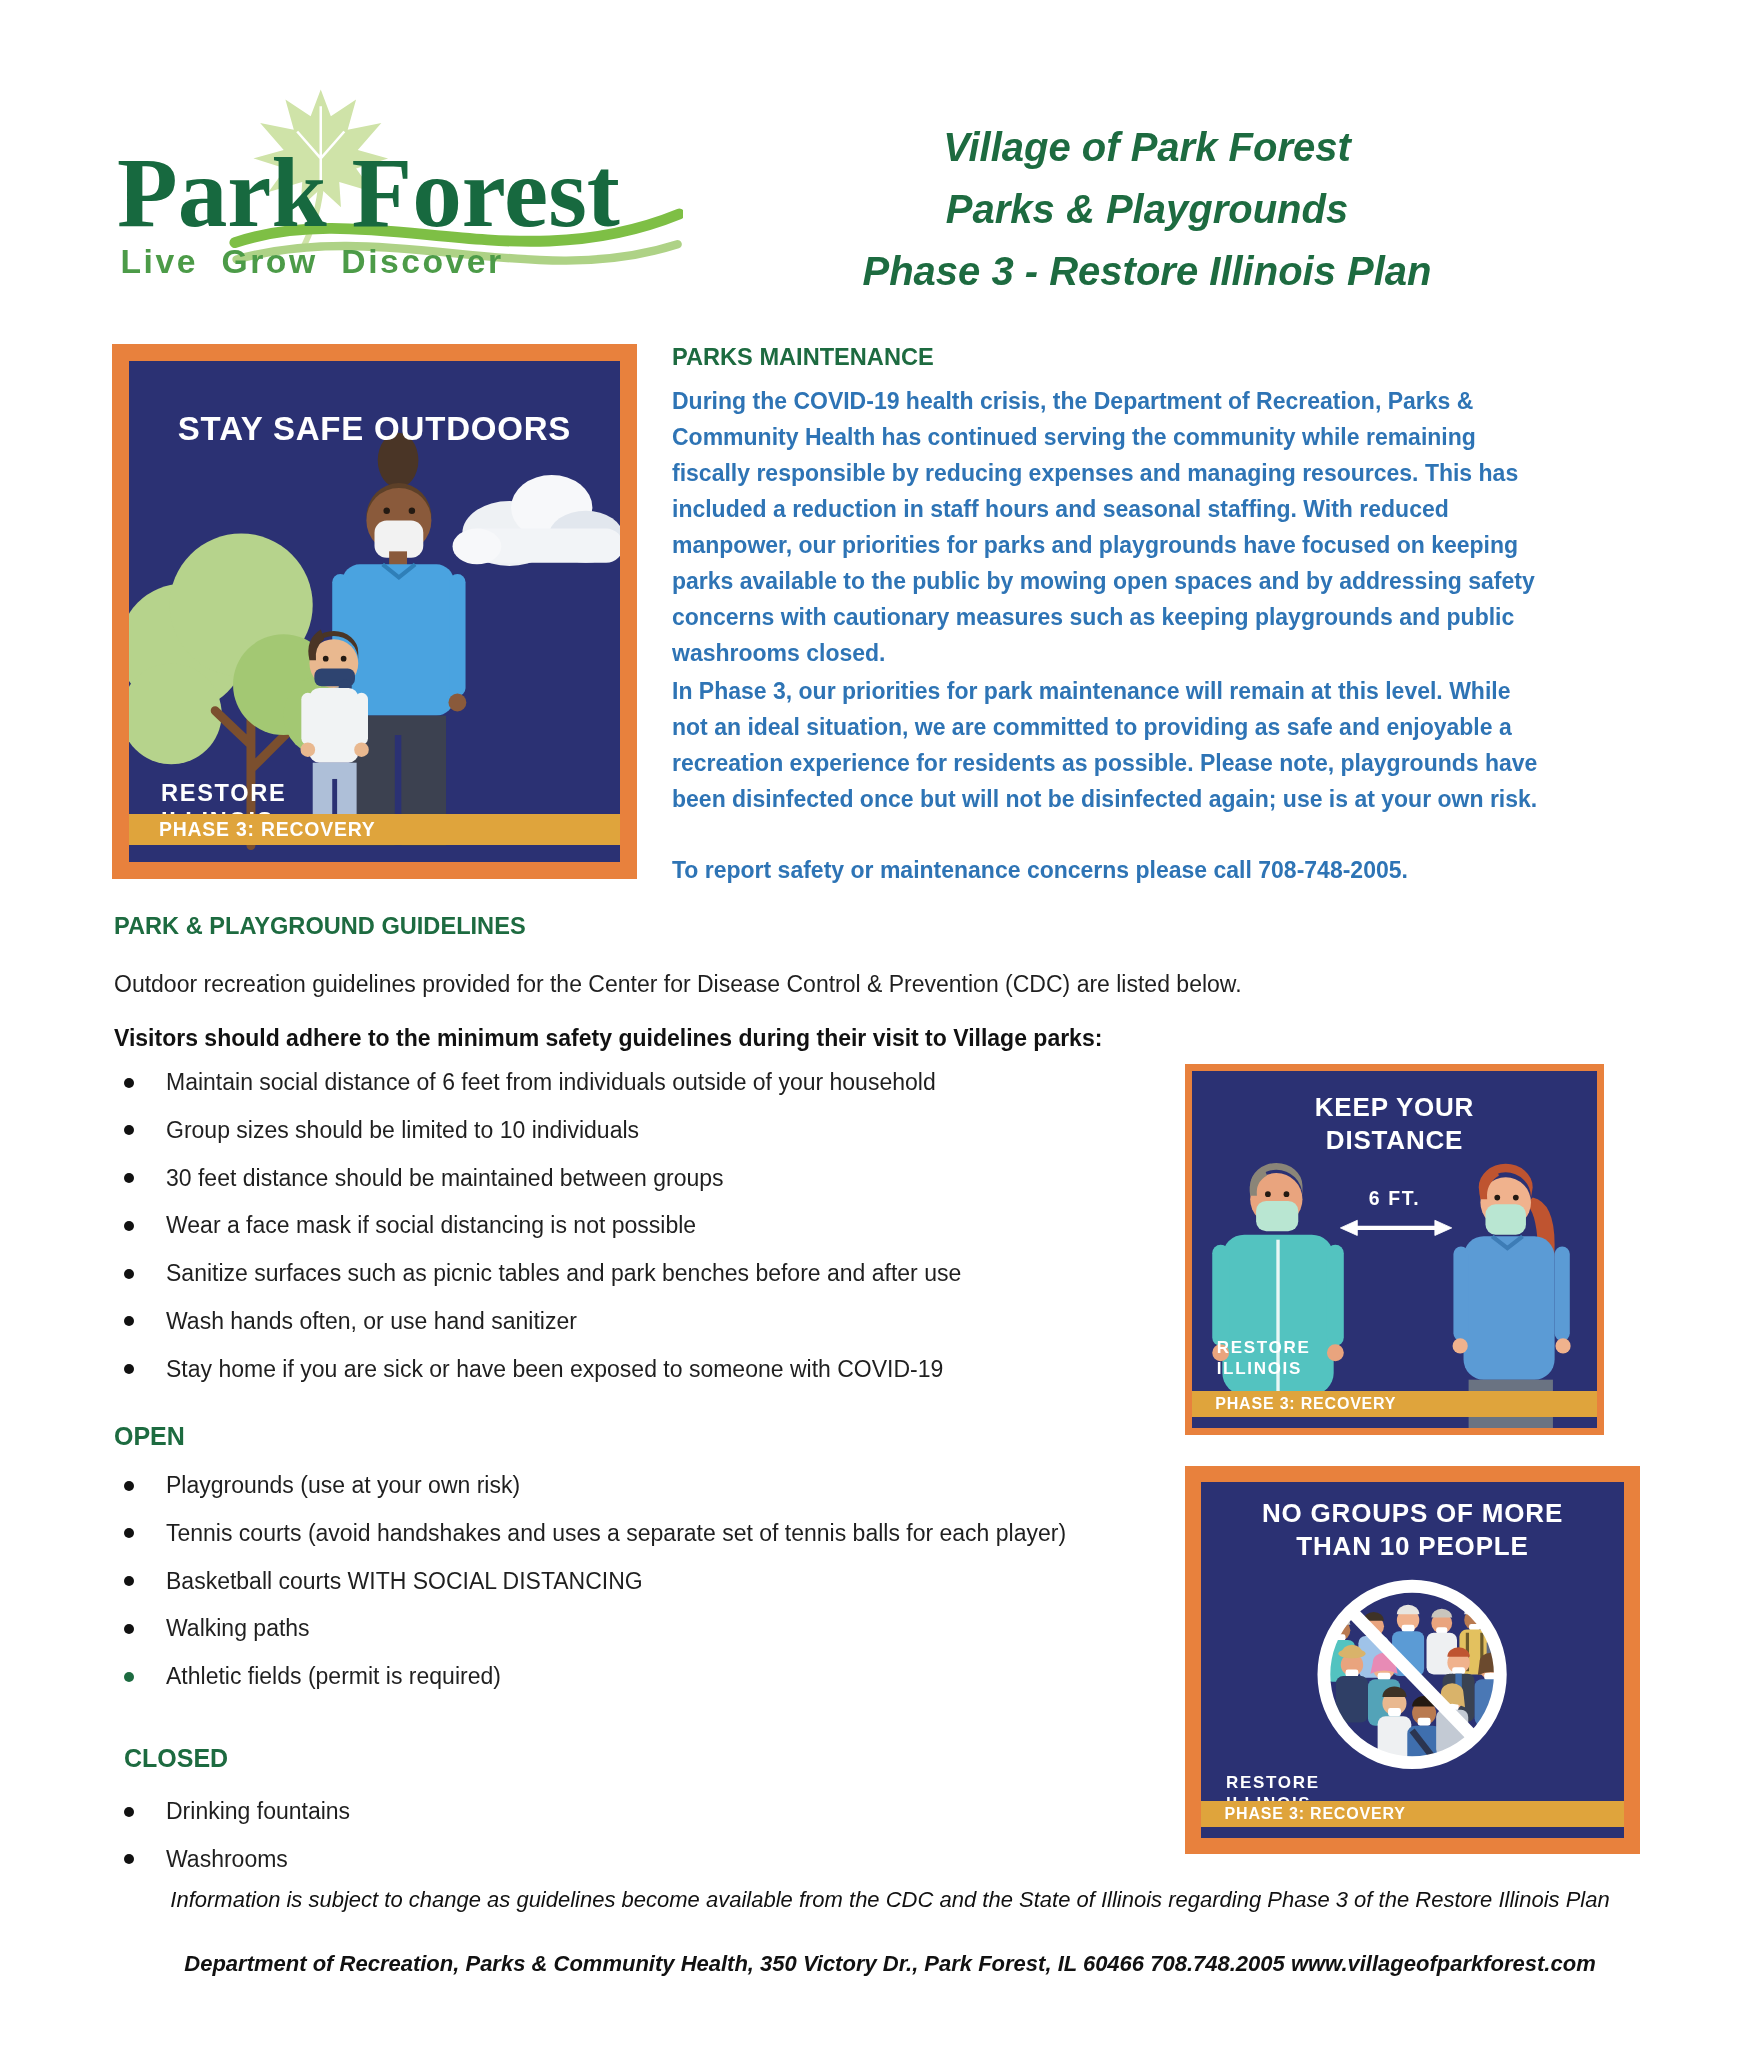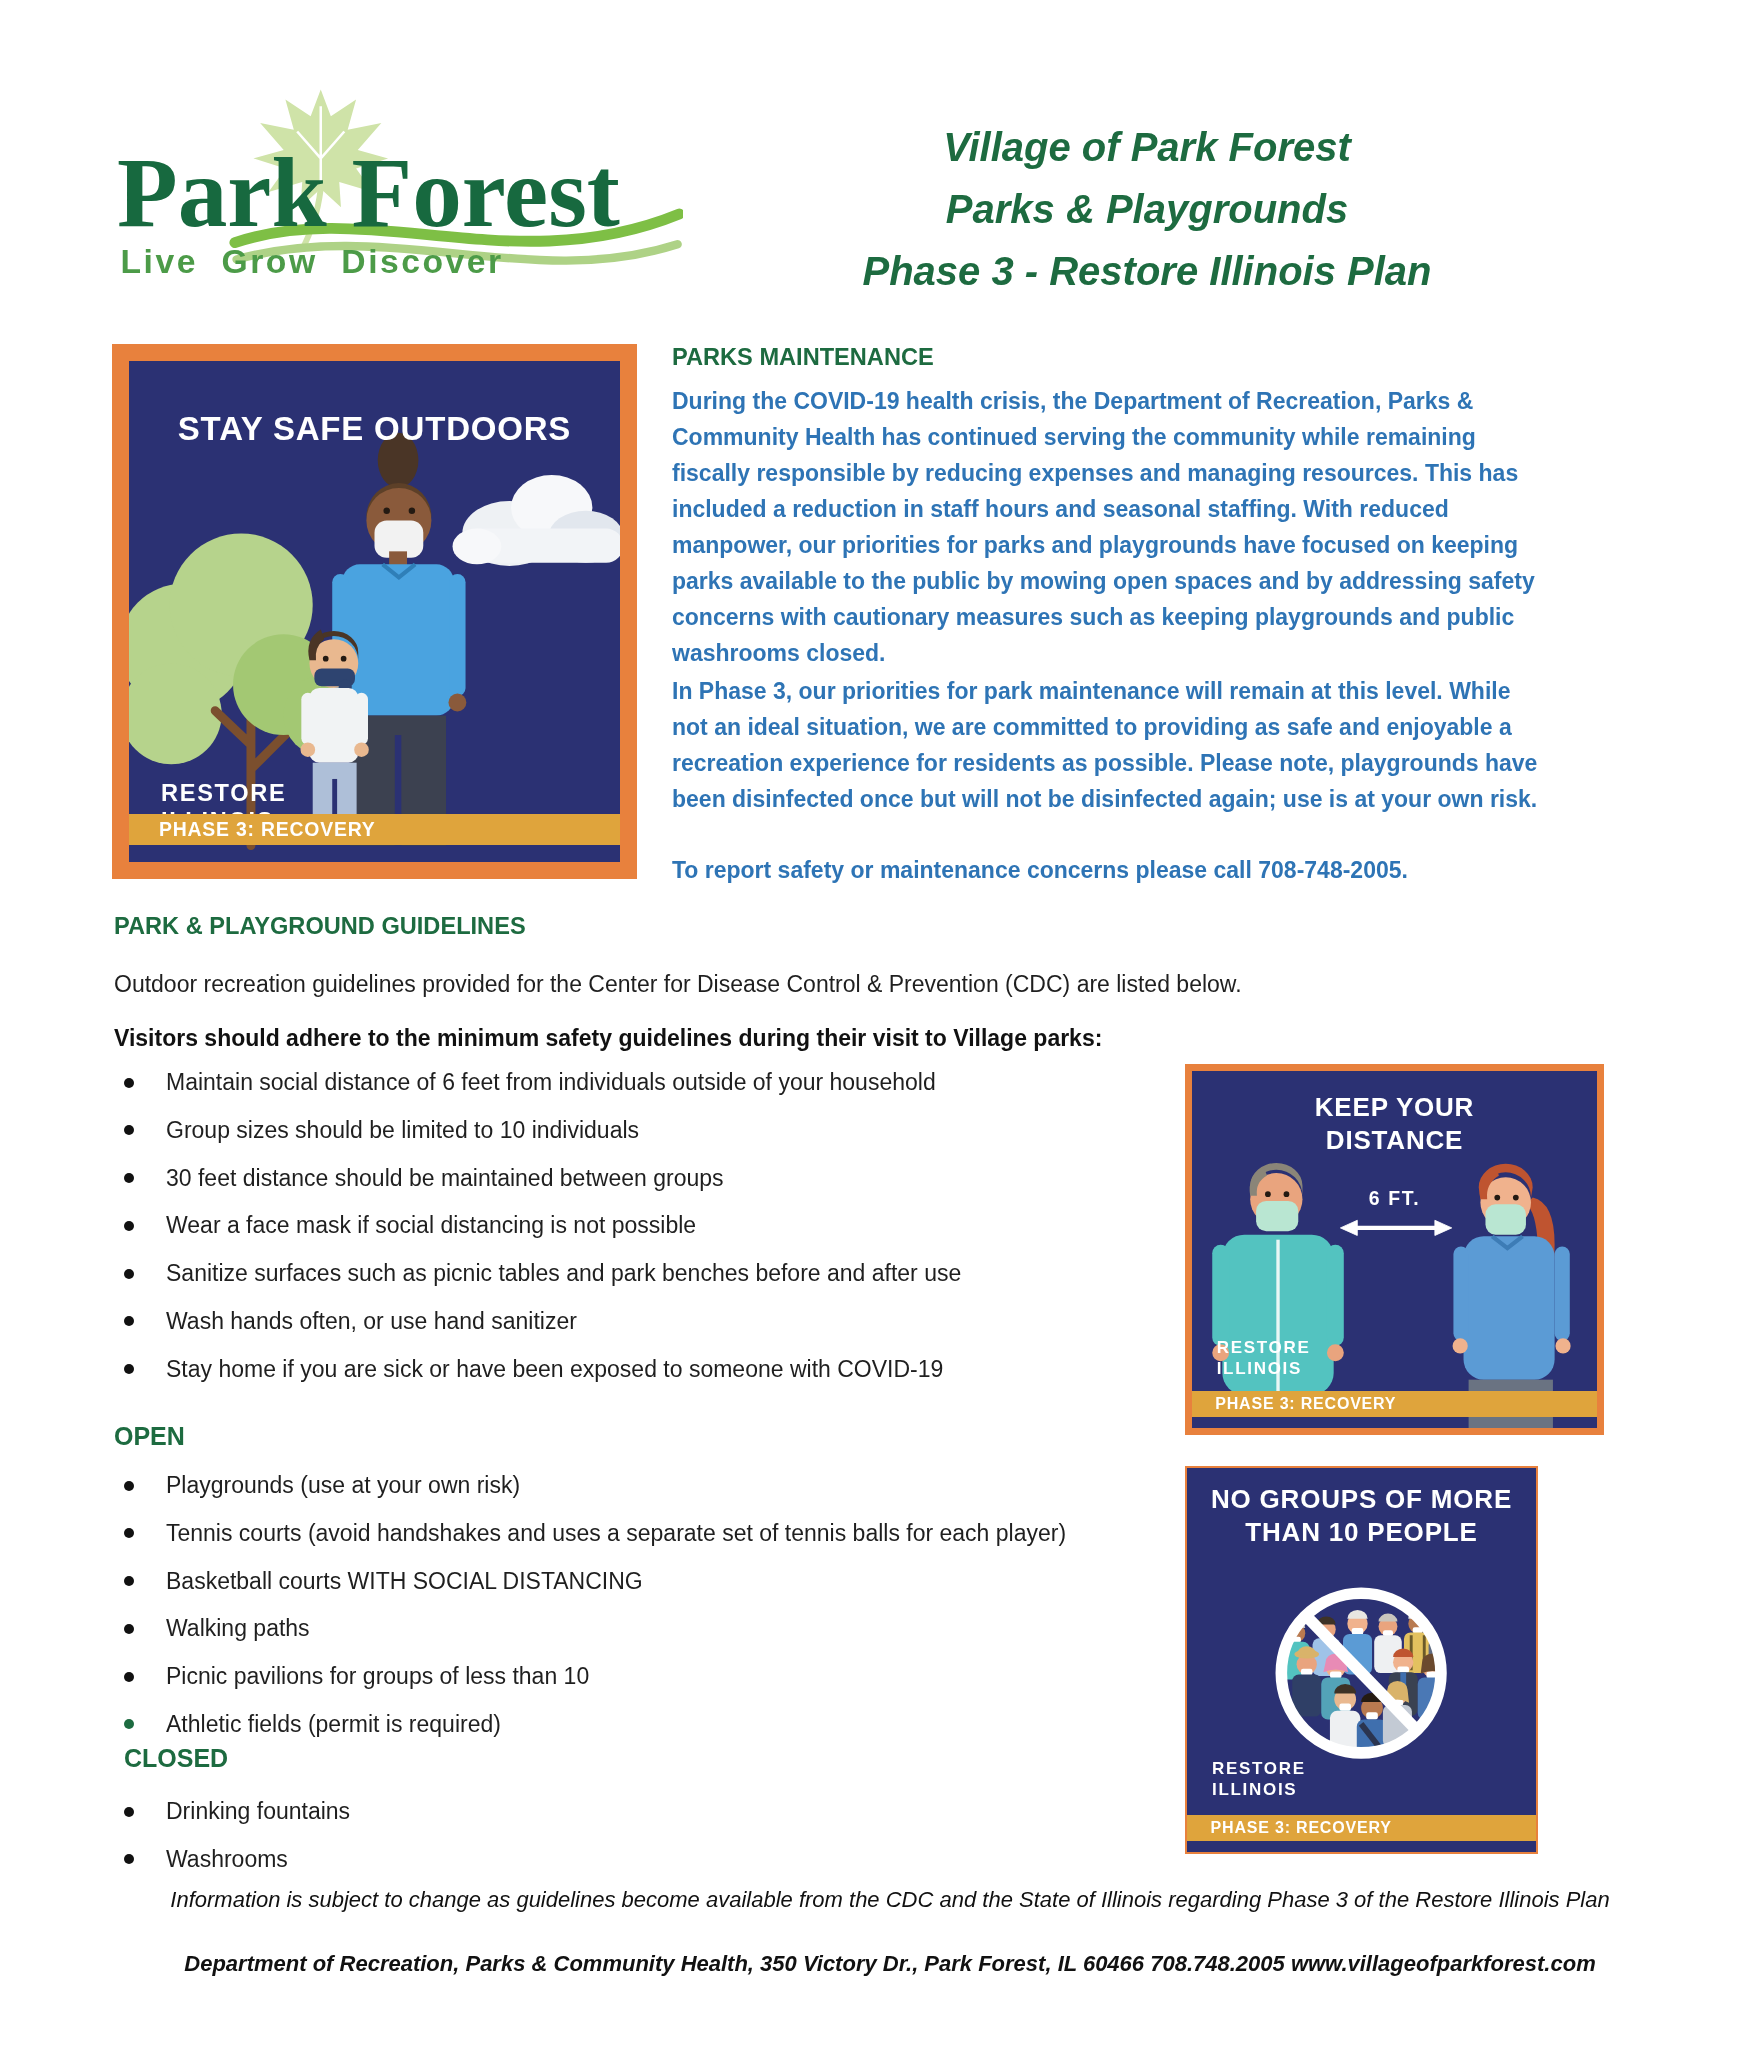--- a/index.html
+++ b/index.html
@@ -26,21 +26,21 @@
   .poster-stay-safe .restore{left:32px;top:418px;font-size:23.6px;line-height:28px;}
   .poster-stay-safe .banner{bottom:17px;height:31px;line-height:31px;font-size:19.4px;padding-left:30px;}
 
   .poster-keep-distance{left:1185px;top:1064px;width:419px;height:371px;padding:6.7px;}
   .poster-keep-distance .poster-title{top:20px;font-size:26px;line-height:33px;}
   .poster-keep-distance .restore{left:25px;top:266px;font-size:17px;line-height:21px;}
   .poster-keep-distance .banner{bottom:11px;height:26px;line-height:26px;font-size:16px;padding-left:23.6px;}
   .distance-label{position:absolute;left:0;right:0;top:116px;text-align:center;color:#fff;
                   font-weight:bold;font-size:19.4px;letter-spacing:1.7px;}
 
-  .poster-no-groups{left:1185px;top:1466px;width:353px;height:388px;padding:2px;}
+  .poster-no-groups{left:1185px;top:1466px;width:455px;height:388px;padding:16px;}
   .poster-no-groups .poster-title{top:15px;font-size:26px;line-height:33px;}
   .poster-no-groups .restore{left:25px;top:290px;font-size:17px;line-height:21px;}
   .poster-no-groups .banner{bottom:11px;height:26px;line-height:26px;font-size:16px;padding-left:23.6px;}
 
   
   .maint-heading{position:absolute;left:672px;top:344px;font-size:23.6px;font-weight:bold;color:#1d6b40;}
   .maint-para{position:absolute;left:672px;width:995px;font-size:23px;font-weight:bold;
               color:#2e74b5;line-height:36px;white-space:pre-line;}
   .maint-para1{top:383px;}
   .maint-para2{top:673px;}
@@ -189,21 +189,20 @@
     <li>Wash hands often, or use hand sanitizer</li>
     <li>Stay home if you are sick or have been exposed to someone with COVID-19</li>
   </ul>
 
   <div class="open-heading">OPEN</div>
   <ul class="bullets open-list">
     <li>Playgrounds (use at your own risk)</li>
     <li>Tennis courts (avoid handshakes and uses a separate set of tennis balls for each player)</li>
     <li>Basketball courts WITH SOCIAL DISTANCING</li>
     <li>Walking paths</li>
-    <li>Picnic pavilions for groups of less than 10</li>
     <li class="green-bullet">Athletic fields (permit is required)</li>
   </ul>
 
   <div class="closed-heading">CLOSED</div>
   <ul class="bullets closed-list">
     <li>Drinking fountains</li>
     <li>Washrooms</li>
   </ul>
 
   <div class="poster poster-keep-distance">

